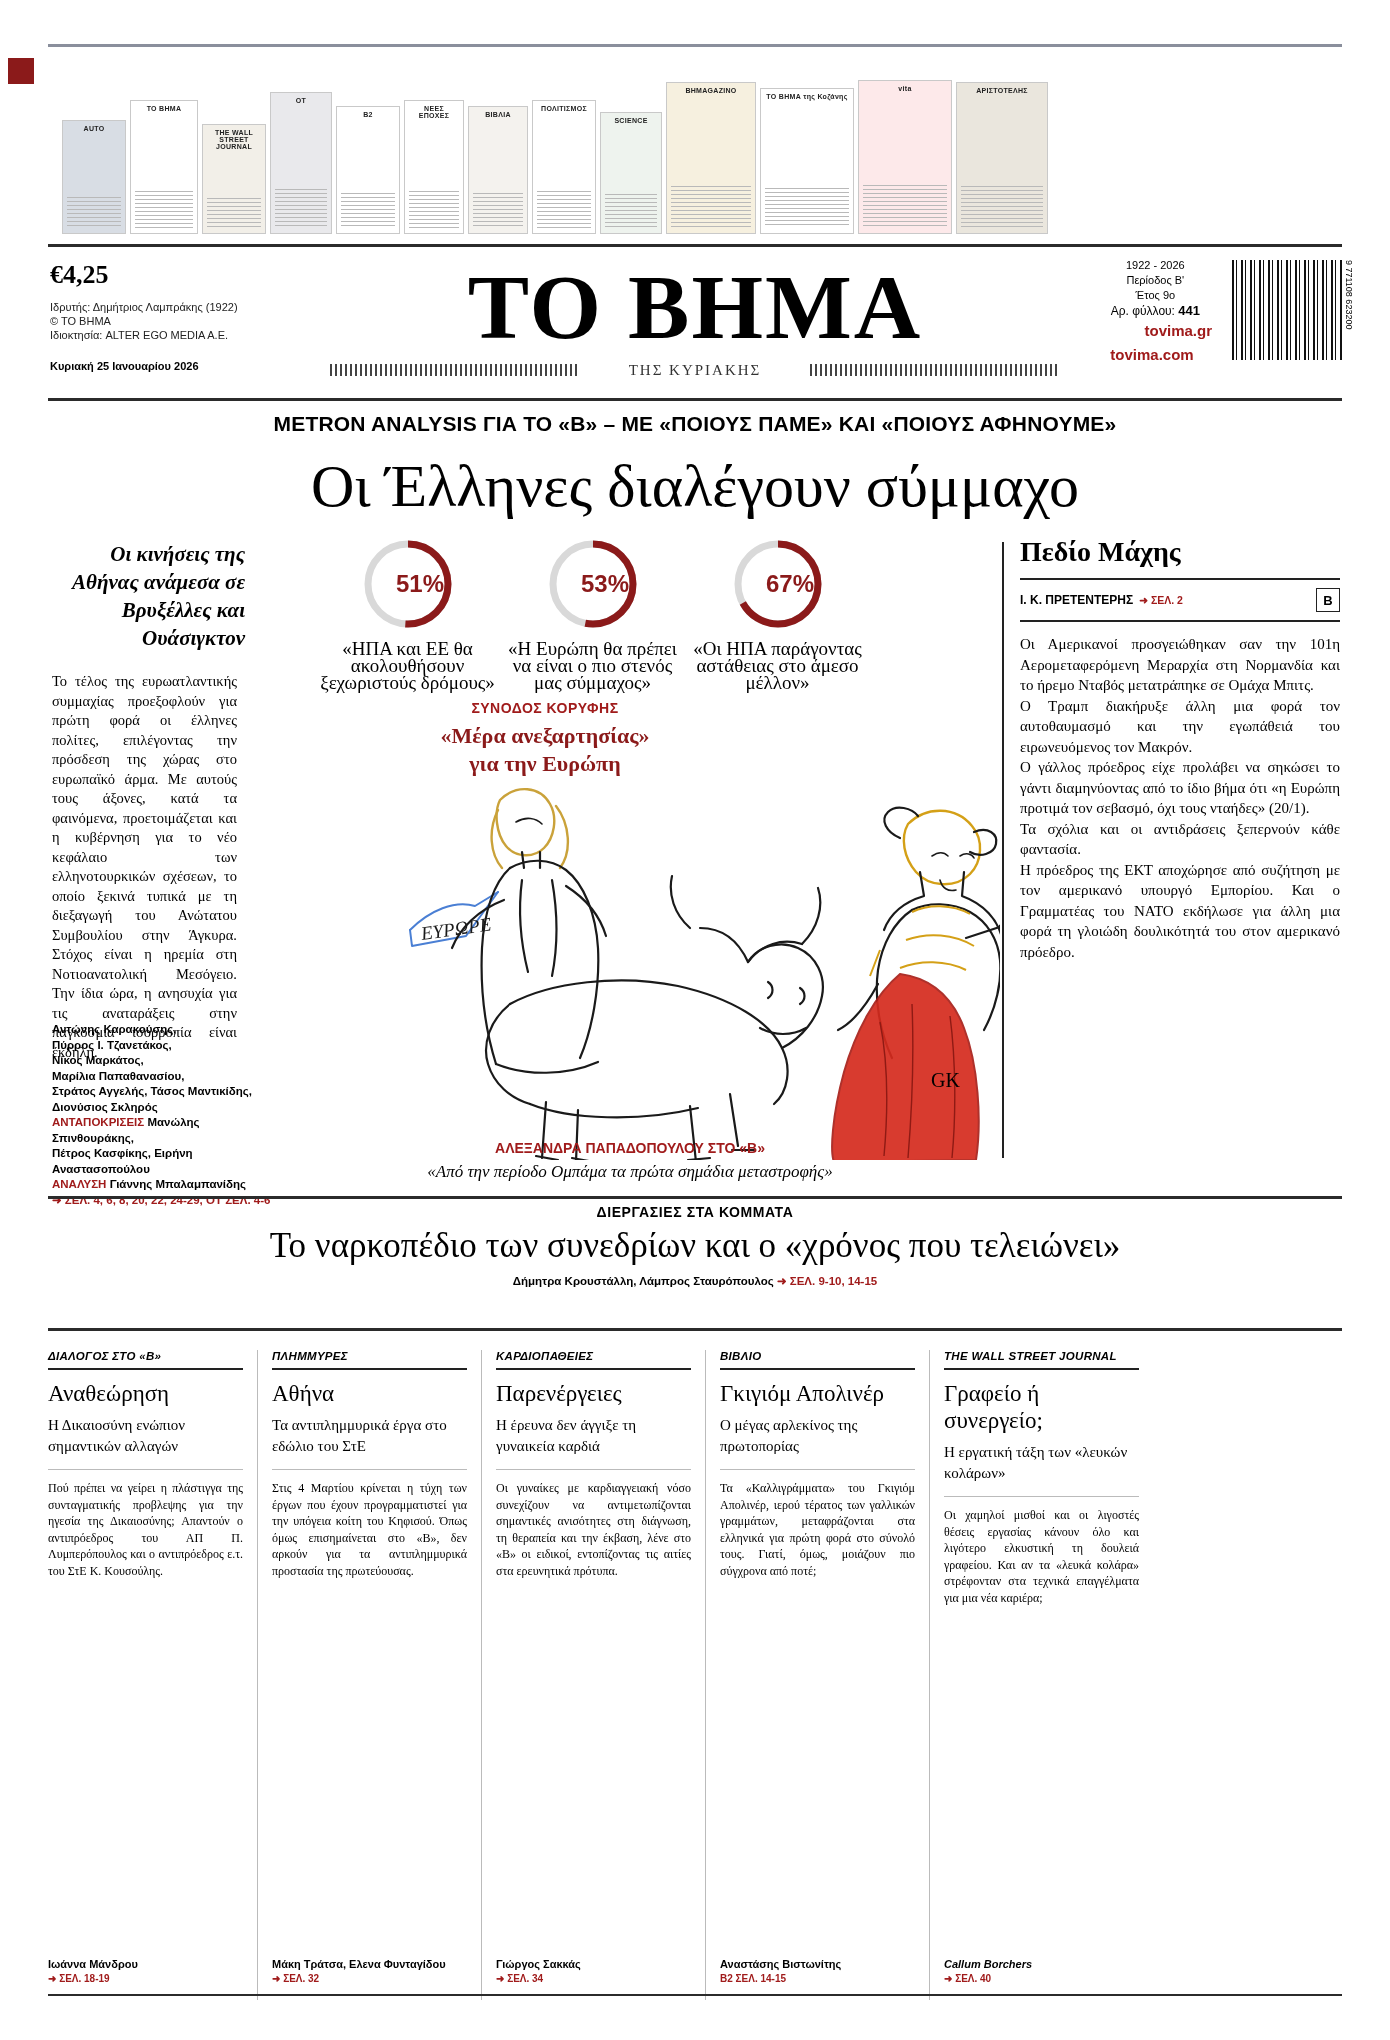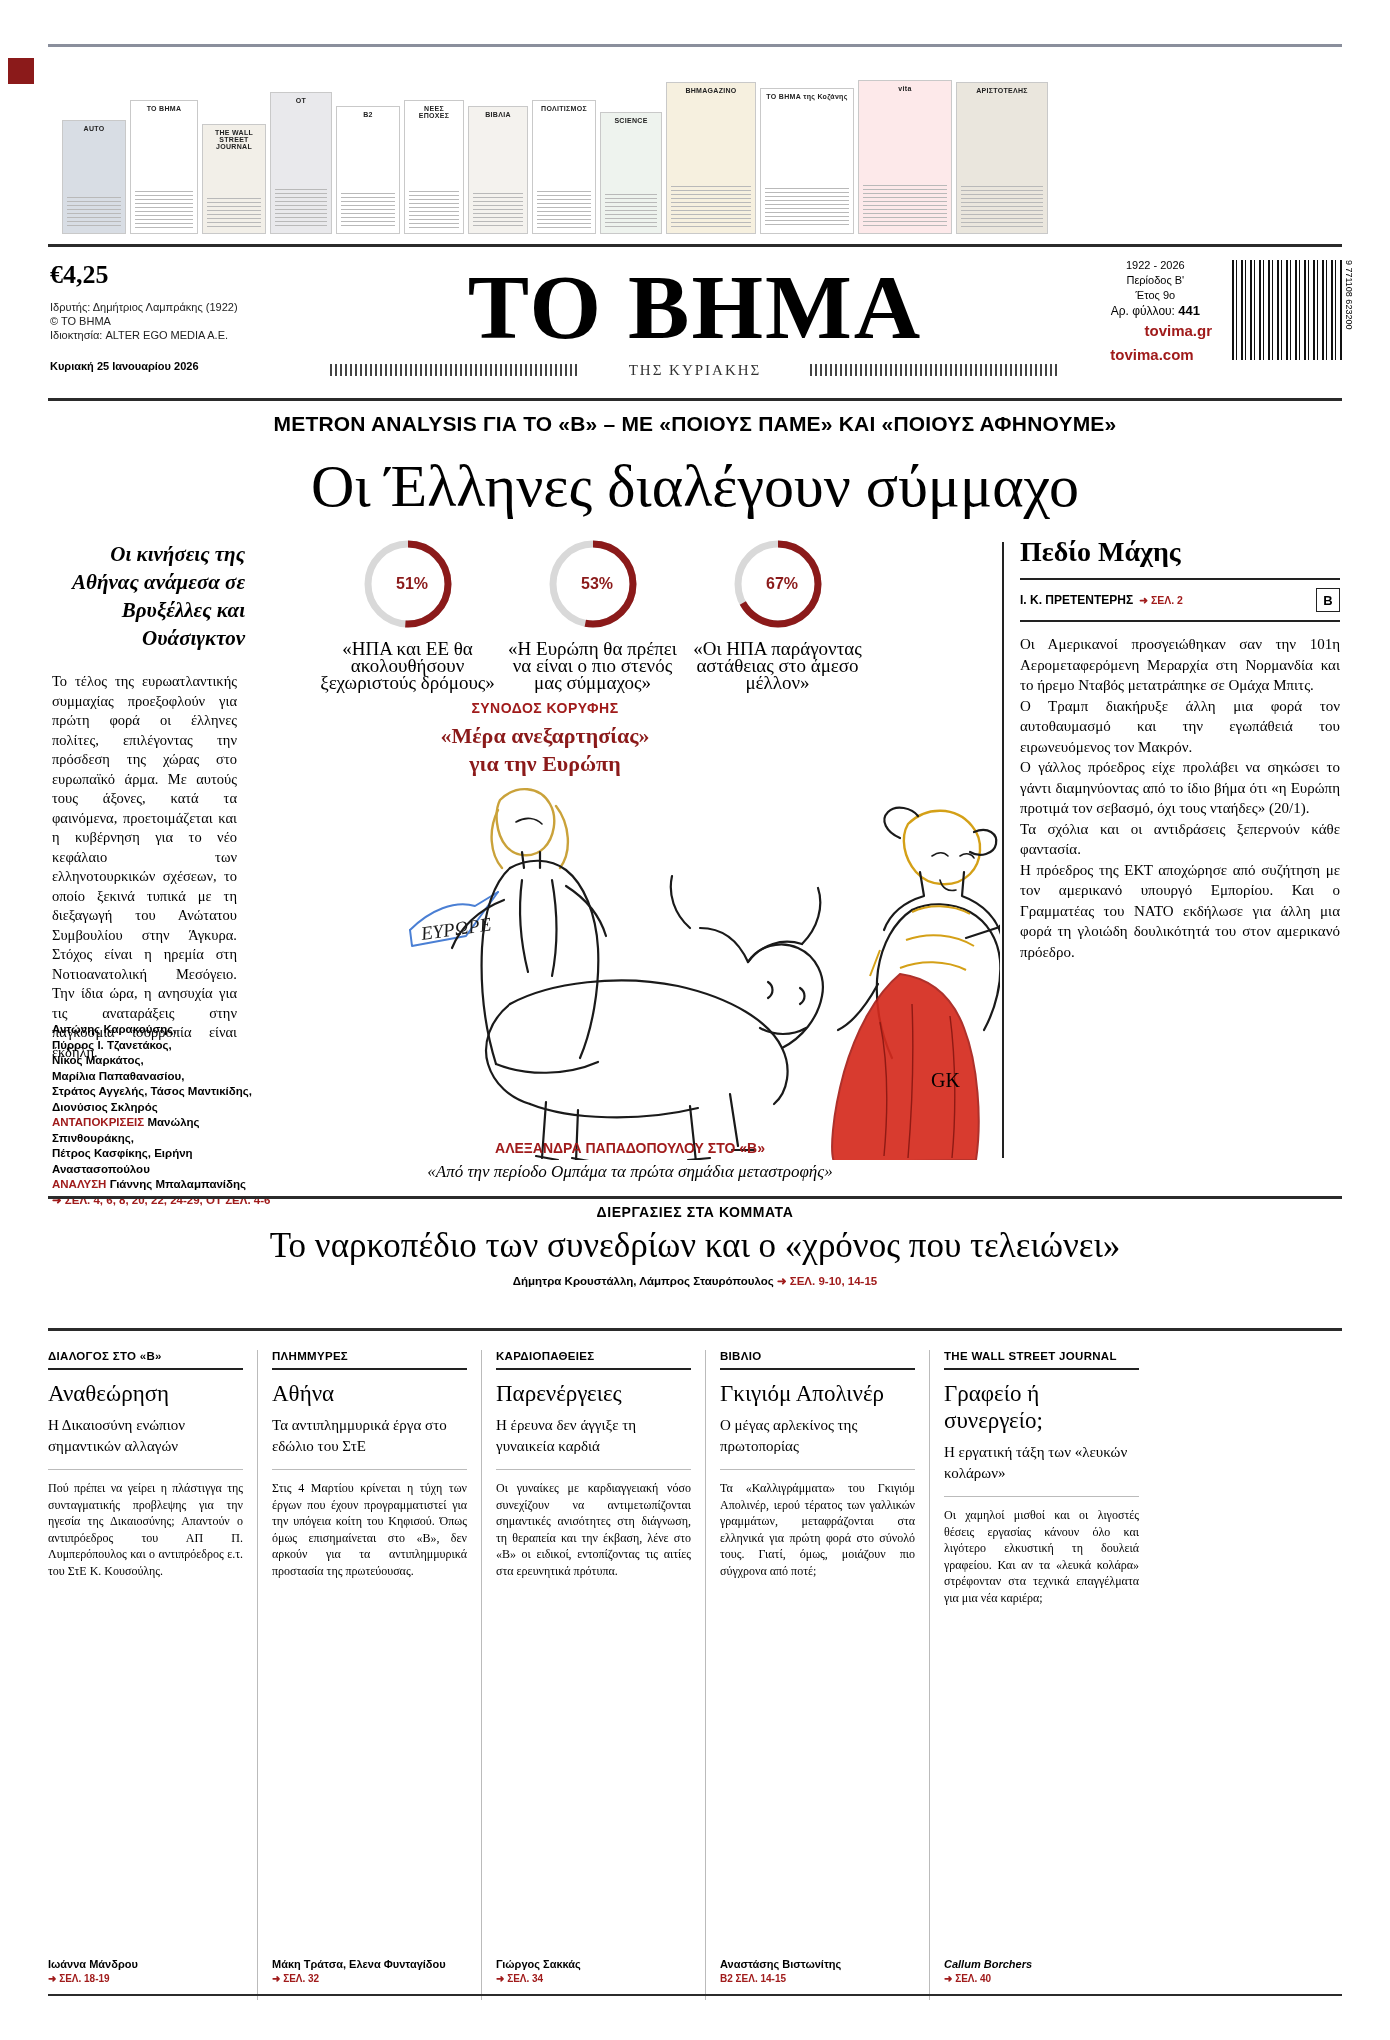--- a/index.html
+++ b/index.html
@@ -42,21 +42,21 @@
   .leftdeck{position:absolute;left:50px;top:540px;width:195px;text-align:right;font-size:21px;line-height:28px;font-weight:bold;font-style:italic;font-family:"Liberation Serif",serif;}
   .leftbody{position:absolute;left:52px;top:672px;width:185px;font-size:14.5px;line-height:19.5px;text-align:justify;font-family:"Liberation Serif",serif;}
   .bylines{position:absolute;left:52px;top:1022px;width:230px;font-size:11.5px;line-height:15.5px;font-family:"Liberation Sans",sans-serif;font-weight:bold;}
   .bylines .red{color:#a01b1b;}
   .bylines .pg{color:#a01b1b;}
 
   
   .donuts{position:absolute;left:280px;top:536px;width:720px;height:160px;}
   .donut{position:absolute;width:96px;height:96px;}
   .donut svg{transform:rotate(-90deg);}
-  .donut .pc{position:absolute;left:4px;top:0;width:96px;height:96px;display:flex;align-items:center;justify-content:center;font-size:16px;font-weight:bold;color:#8b1a1a;font-family:"Liberation Sans",sans-serif;}
+  .donut .pc{position:absolute;left:12px;top:0;width:96px;height:96px;display:flex;align-items:center;justify-content:center;font-size:24px;font-weight:bold;color:#8b1a1a;font-family:"Liberation Sans",sans-serif;}
   .dcap{position:absolute;width:175px;text-align:center;font-size:19px;line-height:17px;font-family:"Liberation Serif",serif;}
 
   
   .summit{position:absolute;left:430px;top:700px;width:230px;text-align:center;}
   .summit .lbl{color:#a01b1b;font-weight:bold;font-size:14px;font-family:"Liberation Sans",sans-serif;letter-spacing:.5px;}
   .summit .tx{font-size:22px;line-height:28px;font-weight:bold;color:#8b1a1a;font-family:"Liberation Serif",serif;margin-top:6px;}
 
   
   .cartoon{position:absolute;left:260px;top:760px;width:740px;height:400px;}
   .cartoon svg{display:block;}
@@ -83,21 +83,21 @@
   .band .s{font-size:19px;margin-top:10px;font-family:"Liberation Serif",serif;}
   .band .s b{font-weight:bold;}
   .band .c{font-size:11.5px;margin-top:8px;font-family:"Liberation Sans",sans-serif;font-weight:bold;}
   .band .c .pg{color:#a01b1b;}
   .band-rule2{position:absolute;left:48px;right:48px;top:1328px;height:3px;background:#2b2b2b;}
 
   
   .cols{position:absolute;left:48px;top:1350px;right:48px;height:650px;display:flex;gap:0;}
   .col{width:195px;padding-right:14px;position:relative;}
   .col+.col{border-left:1px solid #bbb;padding-left:14px;}
-  .col .kick{font-size:11.5px;font-weight:bold;font-family:"Liberation Sans",sans-serif;letter-spacing:.3px;}
+  .col .kick{font-size:11.5px;font-weight:bold;font-family:"Liberation Sans",sans-serif;letter-spacing:.3px;font-style:italic;}
   .col .kickline{height:2px;background:#222;margin:6px 0 10px;}
   .col h3{margin:0;font-size:23px;line-height:27px;font-weight:normal;font-family:"Liberation Serif",serif;}
   .col .dek{font-size:15px;line-height:21px;margin-top:8px;font-family:"Liberation Serif",serif;}
   .col .sep{height:1px;background:#bbb;margin:12px 0 10px;}
   .col .body{font-size:12px;line-height:16.5px;text-align:justify;font-family:"Liberation Serif",serif;}
   .col .auth{position:absolute;bottom:16px;left:0;font-size:11px;font-weight:bold;font-family:"Liberation Sans",sans-serif;}
   .col+.col .auth{left:14px;}
   .col .auth .pg{color:#a01b1b;display:block;margin-top:3px;font-size:10px;}
   .col .auth .ital{font-style:italic;}
   .bottom-rule{position:absolute;left:48px;right:48px;top:1994px;height:2px;background:#2b2b2b;}

